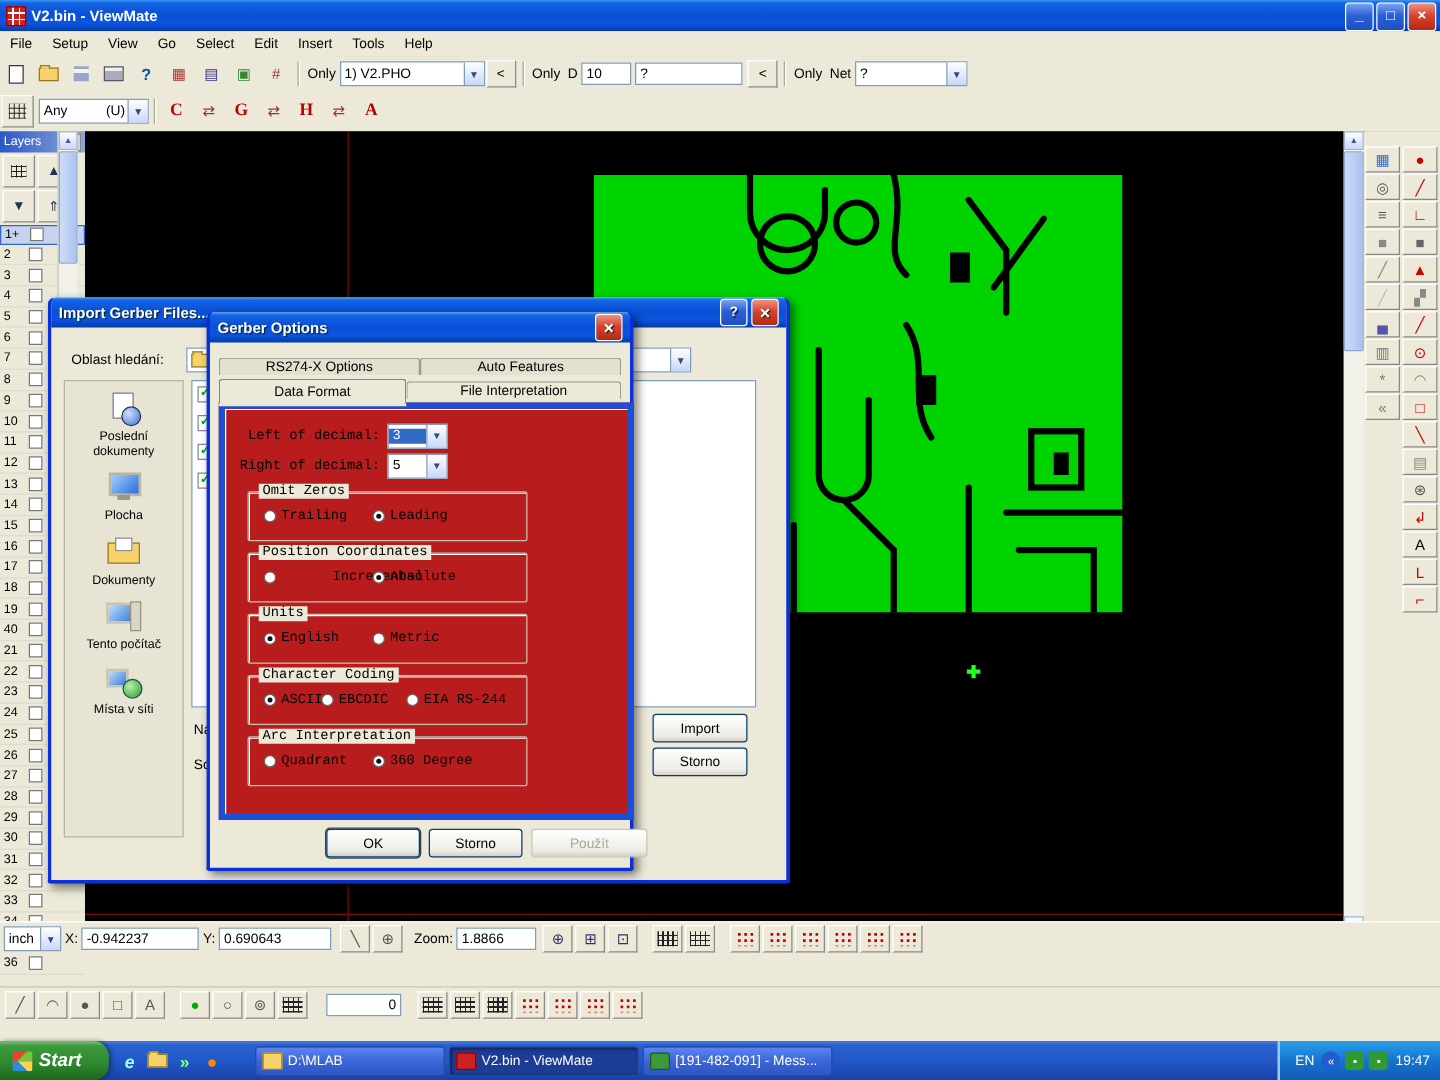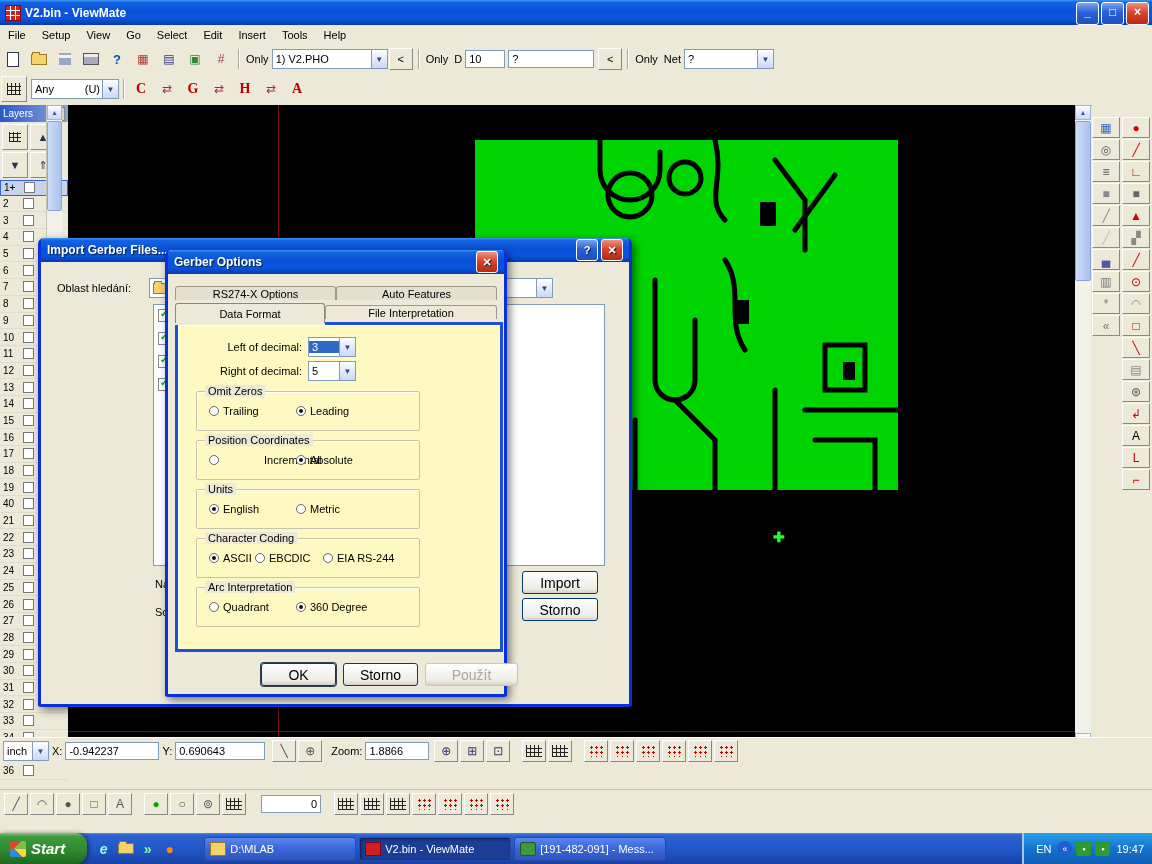--- a/index.html
+++ b/index.html
@@ -112,29 +112,29 @@
   .tray-ic{width:15px;height:15px;border-radius:50%;display:flex;align-items:center;justify-content:center;font-size:9px;color:#fff;}
   
   .dialog{position:absolute;border:3px solid #0831d9;border-top:none;border-radius:6px 6px 3px 3px;background:#ece9d8;box-shadow:3px 3px 8px rgba(0,0,0,.5);}
   .dlg-title{height:24px;border-radius:4px 4px 0 0;display:flex;align-items:center;padding:0 6px;color:#fff;font-weight:bold;font-size:12px;
     background:linear-gradient(180deg,#3b95f8 0%,#1464e2 10%,#0a50d8 45%,#0a55e0 75%,#063ba8 100%);text-shadow:1px 1px 1px #023;}
   .dlg-btn{width:20px;height:20px;border-radius:3px;border:1px solid #fff;color:#fff;font-weight:bold;font-size:11px;
     display:flex;align-items:center;justify-content:center;}
   .dlg-btn.red{background:linear-gradient(180deg,#ef9280,#d8442c 45%,#b42a12);}
   .dlg-btn.blue{background:linear-gradient(180deg,#7ba4ef,#2a60d8 45%,#1e4fc0);}
   .btn{height:23px;border:1px solid #003c74;border-radius:3px;background:linear-gradient(180deg,#fff,#ecebe5 80%,#d8d0c4);
-    font-size:14px;display:flex;align-items:center;justify-content:center;box-sizing:border-box;}
+    font-size:11px;display:flex;align-items:center;justify-content:center;box-sizing:border-box;}
   .btn.default{box-shadow:0 0 0 1px #33404f;}
   .btn.disabled{color:#aca899;border-color:#c9c7ba;}
   
   .tab{position:absolute;height:14px;box-sizing:border-box;border:1px solid #9c9a8c;border-bottom:none;border-radius:3px 3px 0 0;
     background:#ece9d8;font-size:11px;display:flex;align-items:center;justify-content:center;}
   .tab.inactive-row{background:#e4e0cf;}
   .tab.active{height:20px;z-index:3;background:#ece9d8;border-color:#8a887a;box-shadow:0 2px 0 #ece9d8;}
-  .tabpane{position:absolute;border:3px solid #1d4ed8;background:#fef9c3;box-shadow:inset 1px 1px 0 #fff;}
+  .tabpane{position:absolute;border:5px solid #1d4ed8;background:#b91c1c;box-shadow:inset 1px 1px 0 #fff;font-family:Liberation Mono, monospace;}
   .group{position:absolute;width:222px;height:38px;border:1px solid #c5c2ae;border-radius:2px;box-shadow:inset 1px 1px 0 #fff;}
   .glegend{position:absolute;left:8px;top:-7px;background:#ece9d8;padding:0 3px;font-size:11px;}
   .ropt{position:absolute;top:13px;display:flex;align-items:center;gap:4px;font-size:11px;white-space:nowrap;}
   .radio{width:10px;height:10px;border-radius:50%;background:#fff;border:1px solid #666;box-sizing:border-box;position:relative;flex:none;}
   .radio.on::after{content:"";position:absolute;left:2px;top:2px;width:4px;height:4px;border-radius:50%;background:#111;}
   
   .places{position:absolute;left:10px;top:66px;width:96px;height:366px;background:#e7e4d3;border:1px solid #b8b4a2;
     box-sizing:border-box;display:flex;flex-direction:column;align-items:center;padding-top:8px;gap:9px;}
   .place{display:flex;flex-direction:column;align-items:center;gap:3px;width:90px;}
   .place-label{font-size:10px;text-align:center;line-height:1.15;}
@@ -682,20 +682,42 @@
         <span class="dlg-btn blue">?</span>
         <span class="dlg-btn red">✕</span>
       </span>
     </div>
     <div class="abs" style="left:16px;top:44px;font-size:11px;">Oblast hledání:</div>
     <div class="combo abs" style="left:108px;top:40px;width:404px;">
       <span class="i-folder" style="margin-left:3px;"></span>
       <span class="val"></span>
       <span class="arrow">▼</span>
     </div>
+    <div class="places">
+        <div class="place">
+          <div class="pi pi0"></div>
+          <div class="place-label">Poslední dokumenty</div>
+        </div>
+        <div class="place">
+          <div class="pi pi1"></div>
+          <div class="place-label">Plocha</div>
+        </div>
+        <div class="place">
+          <div class="pi pi2"></div>
+          <div class="place-label">Dokumenty</div>
+        </div>
+        <div class="place">
+          <div class="pi pi3"></div>
+          <div class="place-label">Tento počítač</div>
+        </div>
+        <div class="place">
+          <div class="pi pi4"></div>
+          <div class="place-label">Místa v síti</div>
+        </div>
+      </div>
     <div class="abs sunken" style="left:112px;top:66px;width:452px;height:262px;align-items:flex-start;padding:4px;">
       <div style="display:flex;flex-direction:column;gap:10px;">
         <span class="filecheck"></span>
         <span class="filecheck"></span>
         <span class="filecheck"></span>
         <span class="filecheck"></span>
       </div>
     </div>
     <div class="abs" style="left:114px;top:340px;font-size:11px;">Ná</div>
     <div class="abs" style="left:114px;top:368px;font-size:11px;">So</div>

